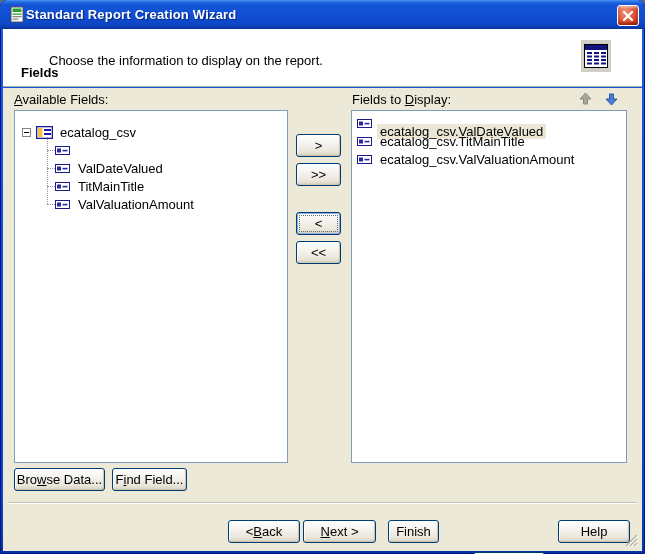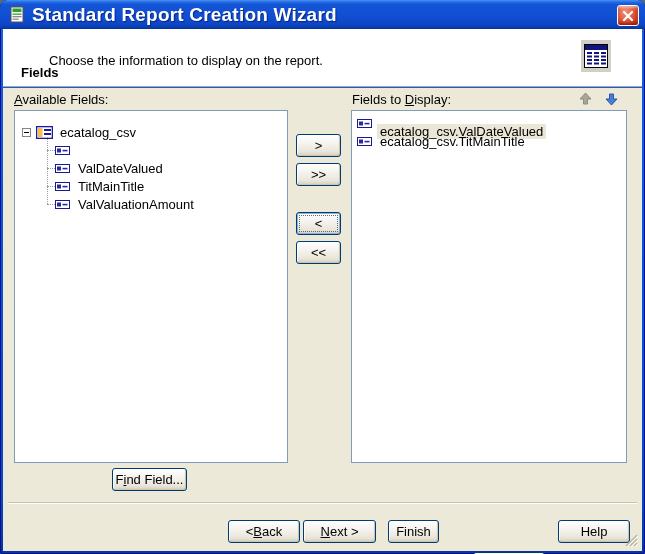--- a/index.html
+++ b/index.html
@@ -10,21 +10,21 @@
     background:linear-gradient(180deg,#2a7aee 0%,#1a5ce0 6%,#0f4fd8 50%,#0c45c4 90%,#0735a0 100%);
     border-radius:7px 7px 2px 2px;
     box-shadow:inset 0 0 0 1px #00138c;
     overflow:hidden;
   }
   
   .titlebar { position:absolute; top:0; left:0; width:645px; height:29px;
     background:linear-gradient(180deg,#4a90f5 0%,#2268e0 8%,#1355d6 16%,#1150d4 48%,#0d47c8 82%,#0a3eb5 93%,#07328f 100%);
     border-radius:7px 7px 0 0; display:flex; align-items:center; }
   .title-icon { margin-left:8px; width:18px; height:18px; flex:0 0 auto; }
-  .title-text { margin-left:6px; color:#fff; font-weight:bold; font-size:19px;
+  .title-text { margin-left:0; color:#fff; font-weight:bold; font-size:13px;
     text-shadow:1px 1px 1px #08267e; letter-spacing:0.2px; }
   .close-btn { position:absolute; top:5px; right:6px; width:22px; height:21px;
     border:1px solid #fff; border-radius:3px;
     background:radial-gradient(circle at 35% 30%, #f09078 0%, #e25d41 45%, #c93a1c 75%, #aa2a10 100%);
     box-shadow:inset 0 -2px 3px rgba(120,10,0,.6), inset 0 2px 2px rgba(255,255,255,.45);
     display:flex; align-items:center; justify-content:center; cursor:default; }
   
   .header { position:absolute; top:29px; left:3px; width:639px; height:58px;
     background:#ffffff; border-bottom:1px solid #a9a9a9; }
   .header-title { position:absolute; left:18px; top:7px; font-weight:bold;margin-top:29px; }
@@ -196,27 +196,40 @@
         <span class="txt">ecatalog_csv.ValDateValued</span>
       </div>
       <div class="row list-row">
         <svg class="field-ic" width="15" height="9" viewBox="0 0 15 9">
             <rect x="0.5" y="0.5" width="14" height="8" fill="#fff" stroke="#1a1a8e"></rect>
             <rect x="2" y="2.5" width="4" height="4" fill="#2a2a9e"></rect>
             <rect x="7.5" y="3.8" width="5" height="1.6" fill="#2a2a9e"></rect>
           </svg>
         <span class="txt">ecatalog_csv.TitMainTitle</span>
       </div>
+      <div class="row list-row">
+        <svg class="field-ic" width="15" height="9" viewBox="0 0 15 9">
+            <rect x="0.5" y="0.5" width="14" height="8" fill="#fff" stroke="#1a1a8e"></rect>
+            <rect x="2" y="2.5" width="4" height="4" fill="#2a2a9e"></rect>
+            <rect x="7.5" y="3.8" width="5" height="1.6" fill="#2a2a9e"></rect>
+          </svg>
+        <span class="txt">ecatalog_csv.ValValuationAmount</span>
+      </div>
     </div>
 
     <button id="btnAdd" class="xp-btn mv">&gt;</button>
     <button id="btnAddAll" class="xp-btn mv">&gt;&gt;</button>
     <button id="btnRem" class="xp-btn mv focused">&lt;</button>
     <button id="btnRemAll" class="xp-btn mv">&lt;&lt;</button>
 
+    <button id="btnBrowse" class="xp-btn">
+        <span>Bro</span>
+        <span class="accel">w</span>
+        <span>se Data...</span>
+      </button>
     <button id="btnFind" class="xp-btn">
         <span>F</span>
         <span class="accel">i</span>
         <span>nd Field...</span>
       </button>
 
     <div class="separator"></div>
 
     <button id="btnBack" class="xp-btn">
         <span>&lt; </span>

